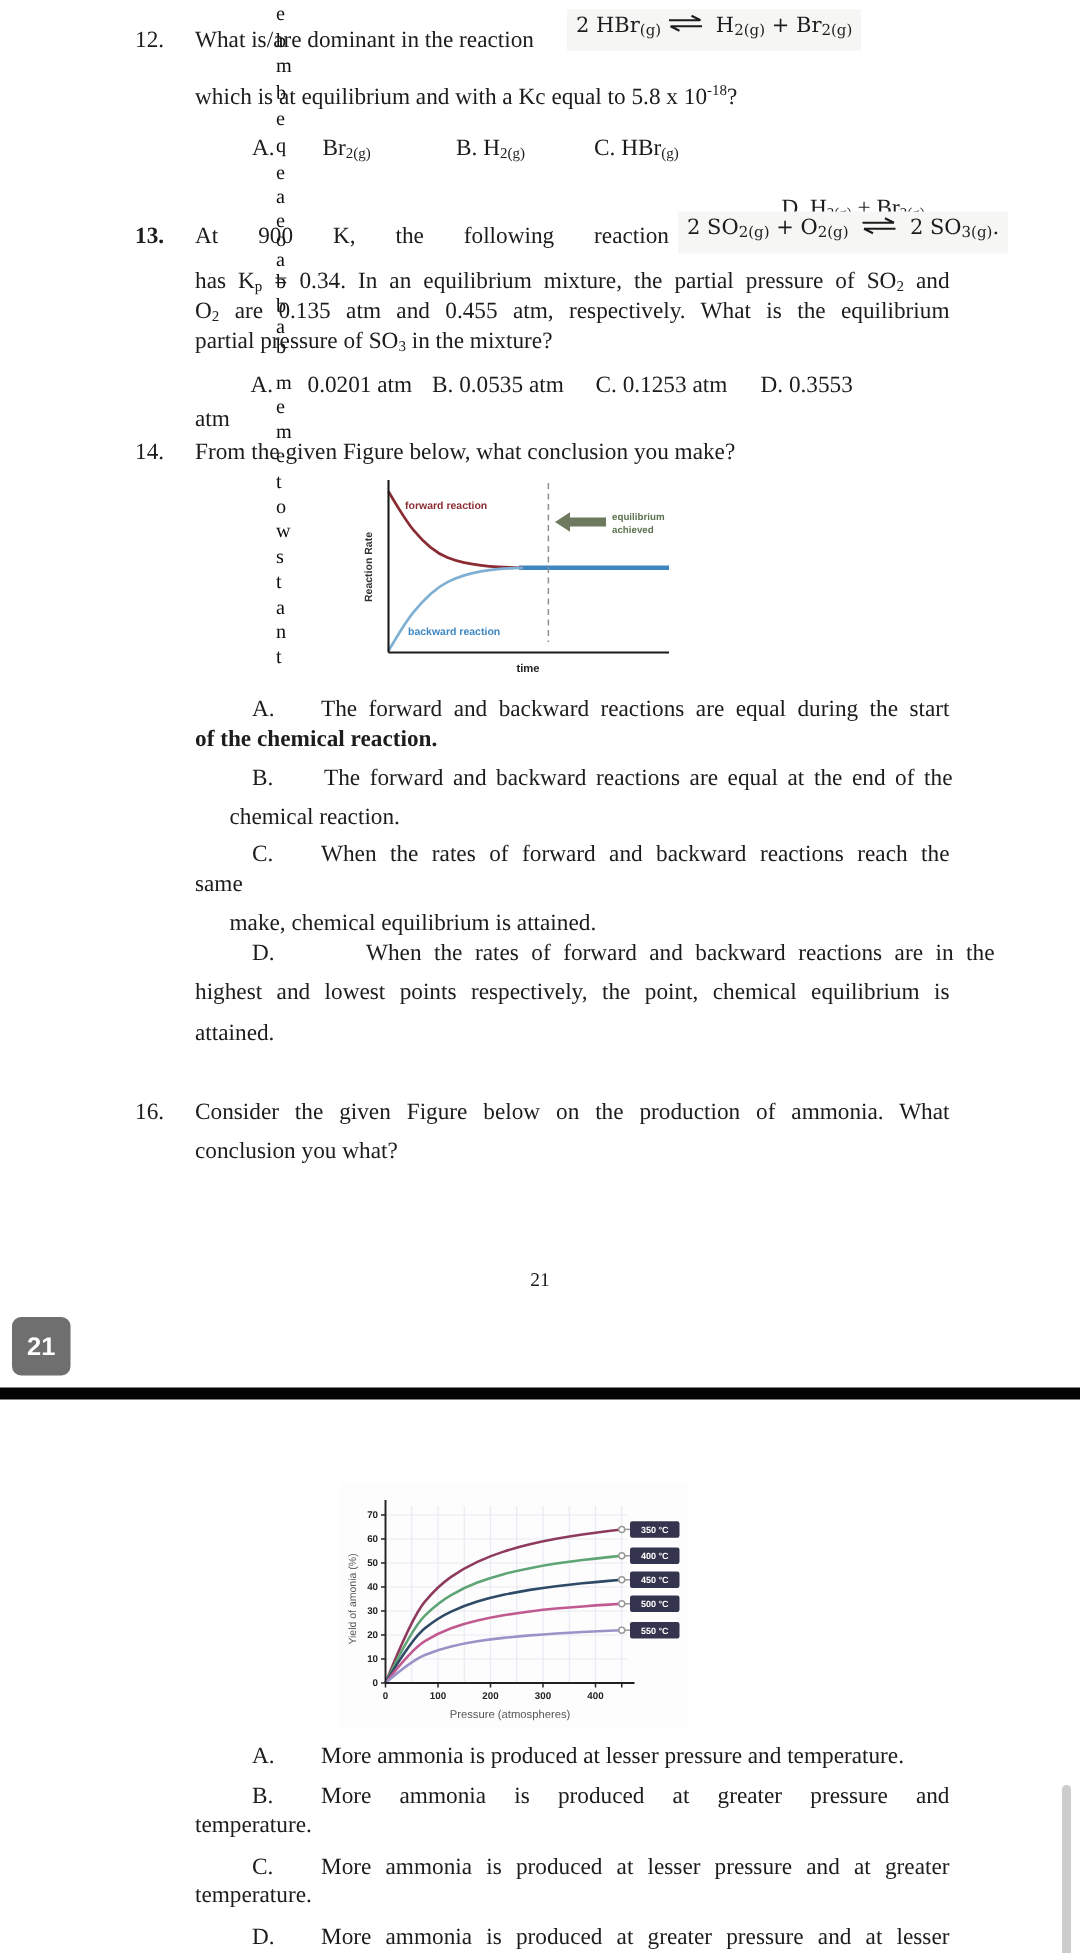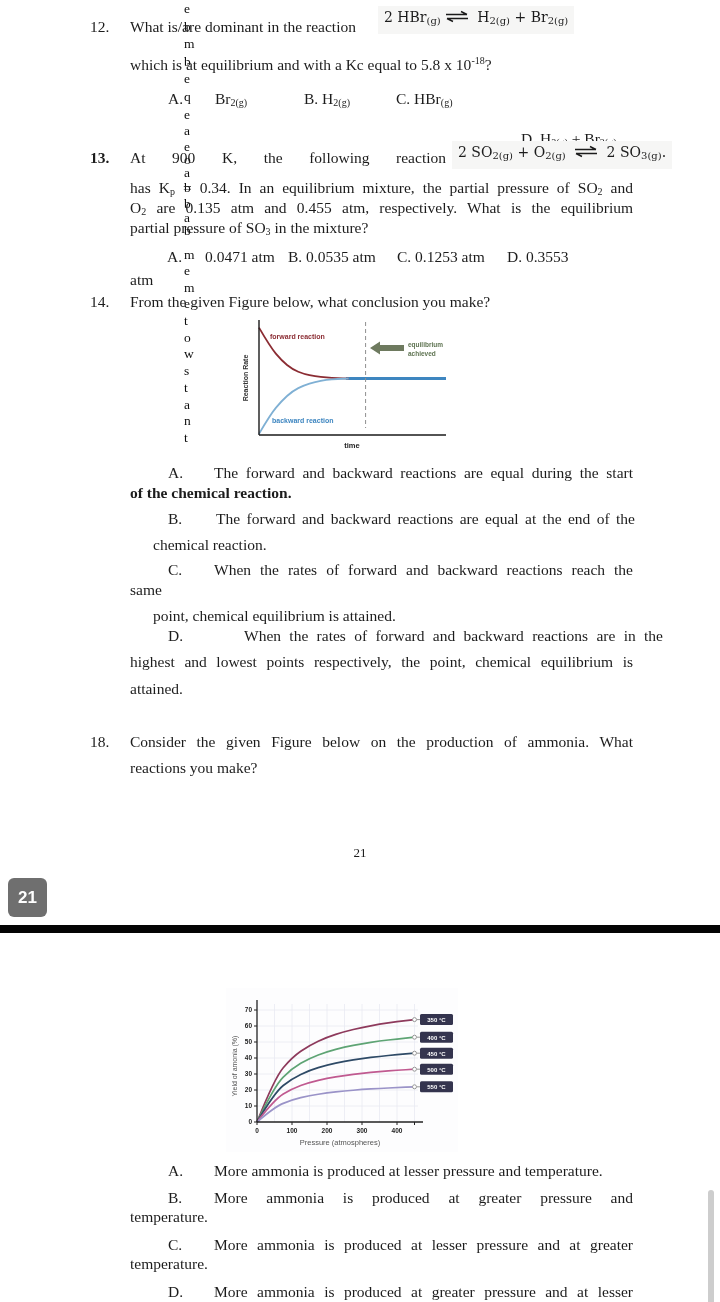--- a/index.html
+++ b/index.html
@@ -80,44 +80,44 @@
       <div class="line" style="left: 521px; top: 88px; margin-top: 40px;">D. H<span class="sb">2(g)</span> +  Br<span class="sb">2(g)</span></div>
       <div class="line" style="left: 90px; top: 147px; font-weight: bold;">13.</div>
       <div class="line just" style="left: 130px; top: 147px; width: 316px;">At 900 K, the following reaction</div>
       <div class="line formula" style="left: 452px; top: 141px;">2 SO<span class="sb">2(g)</span> + O<span class="sb">2(g)</span> <svg class="eq" width="26" height="13" viewBox="0 0 26 13">
           <path d="M2 4.5 H23 M23 4.5 l-6 -3 M3 8.5 H24 M3 8.5 l6 3" stroke="#1c1c1c" stroke-width="1.4" fill="none"></path>
         </svg> 2 SO<span class="sb">3(g)</span>.</div>
       <div class="line just" style="left: 130px; top: 177px; width: 503px;">has K<span class="sb">p</span> = 0.34. In an equilibrium mixture, the partial pressure of SO<span class="sb">2</span> and</div>
       <div class="line just" style="left: 130px; top: 197px; width: 503px;">O<span class="sb">2</span> are 0.135 atm and 0.455 atm, respectively. What is the equilibrium</div>
       <div class="line" style="left: 130px; top: 217px;">partial pressure of SO<span class="sb">3</span> in the mixture?</div>
       <div class="line" style="left: 167px; top: 246px;">A.</div>
-      <div class="line" style="left: 205px; top: 246px;">0.0471 atm</div>
+      <div class="line" style="left: 205px; top: 246px;">0.0201 atm</div>
       <div class="line" style="left: 288px; top: 246px;">B. 0.0535 atm</div>
       <div class="line" style="left: 397px; top: 246px;">C.  0.1253  atm</div>
       <div class="line" style="left: 507px; top: 246px;">D.  0.3553</div>
       <div class="line" style="left: 130px; top: 269px;">atm</div>
       <div class="line" style="left: 90px; top: 291px;">14.</div>
       <div class="line" style="left: 130px; top: 291px;">From the given Figure below, what conclusion you make?</div>
       <div class="line" style="left: 168px; top: 462px;">A.</div>
       <div class="line just" style="left: 214px; top: 462px; width: 419px;">The forward and backward reactions are equal during the start</div>
       <div class="line" style="left: 130px; top: 482px; font-weight: bold;">of the chemical reaction.</div>
       <div class="line" style="left: 168px; top: 508px;">B.</div>
       <div class="line just" style="left: 216px; top: 508px; width: 419px;">The forward and backward reactions are equal at the end of the</div>
       <div class="line" style="left: 153px; top: 534px;">chemical reaction.</div>
       <div class="line" style="left: 168px; top: 559px;">C.</div>
       <div class="line just" style="left: 214px; top: 559px; width: 419px;">When the rates of forward and backward reactions reach the</div>
       <div class="line" style="left: 130px; top: 579px;">same</div>
-      <div class="line" style="left: 153px; top: 605px;">point, chemical equilibrium is attained.</div>
+      <div class="line" style="left: 153px; top: 605px;">make, chemical equilibrium is attained.</div>
       <div class="line" style="left: 168px; top: 625px;">D.</div>
       <div class="line just" style="left: 214px; top: 625px; width: 419px; margin-left: 30px;">When the rates of forward and backward reactions are in the</div>
       <div class="line just" style="left: 130px; top: 651px; width: 503px;">highest and lowest points respectively, the point, chemical equilibrium is</div>
       <div class="line" style="left: 130px; top: 678px;">attained.</div>
-      <div class="line" style="left: 90px; top: 731px;">18.</div>
+      <div class="line" style="left: 90px; top: 731px;">16.</div>
       <div class="line just" style="left: 130px; top: 731px; width: 503px;">Consider the given Figure below on the production of ammonia. What</div>
-      <div class="line" style="left: 130px; top: 757px;">reactions you make?</div>
+      <div class="line" style="left: 130px; top: 757px;">conclusion you what?</div>
       <div class="line footer center" style="left: 330px; top: 842px; width: 60px;">21</div>
       <div class="line" style="left: 168px; top: 1160px;">A.</div>
       <div class="line" style="left: 214px; top: 1160px;">More ammonia is produced at lesser pressure and temperature.</div>
       <div class="line" style="left: 168px; top: 1187px;">B.</div>
       <div class="line just" style="left: 214px; top: 1187px; width: 419px;">More ammonia is produced at greater pressure and</div>
       <div class="line" style="left: 130px; top: 1206px;">temperature.</div>
       <div class="line" style="left: 168px; top: 1234px;">C.</div>
       <div class="line just" style="left: 214px; top: 1234px; width: 419px;">More ammonia is produced at lesser pressure and at greater</div>
       <div class="line" style="left: 130px; top: 1253px;">temperature.</div>
       <div class="line" style="left: 168px; top: 1281px;">D.</div>

